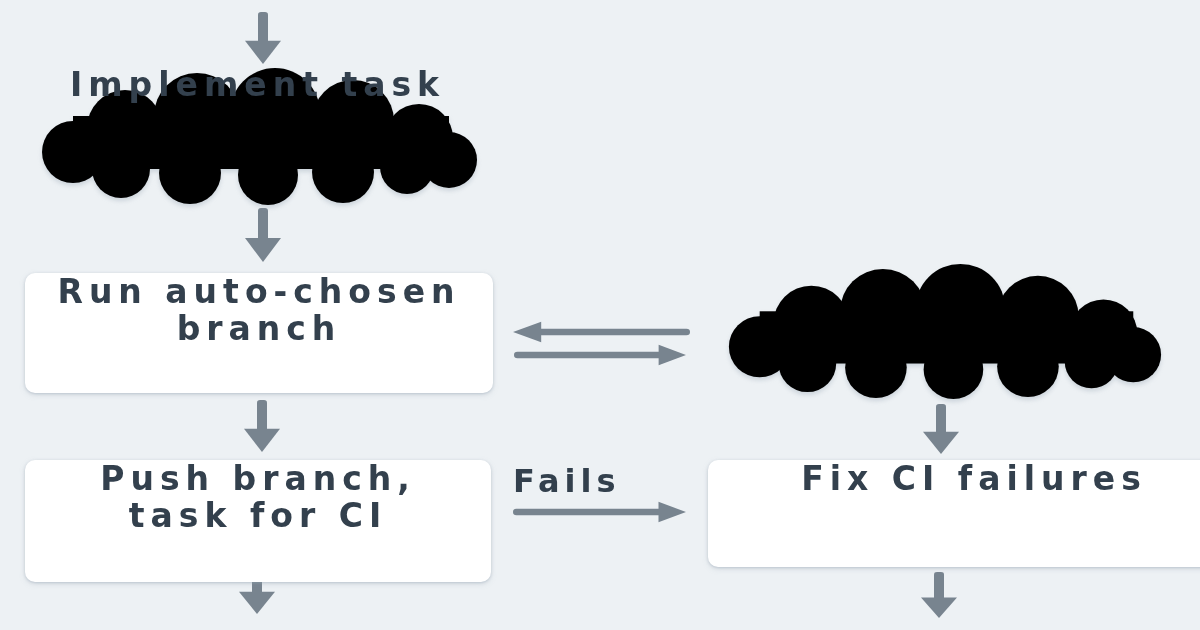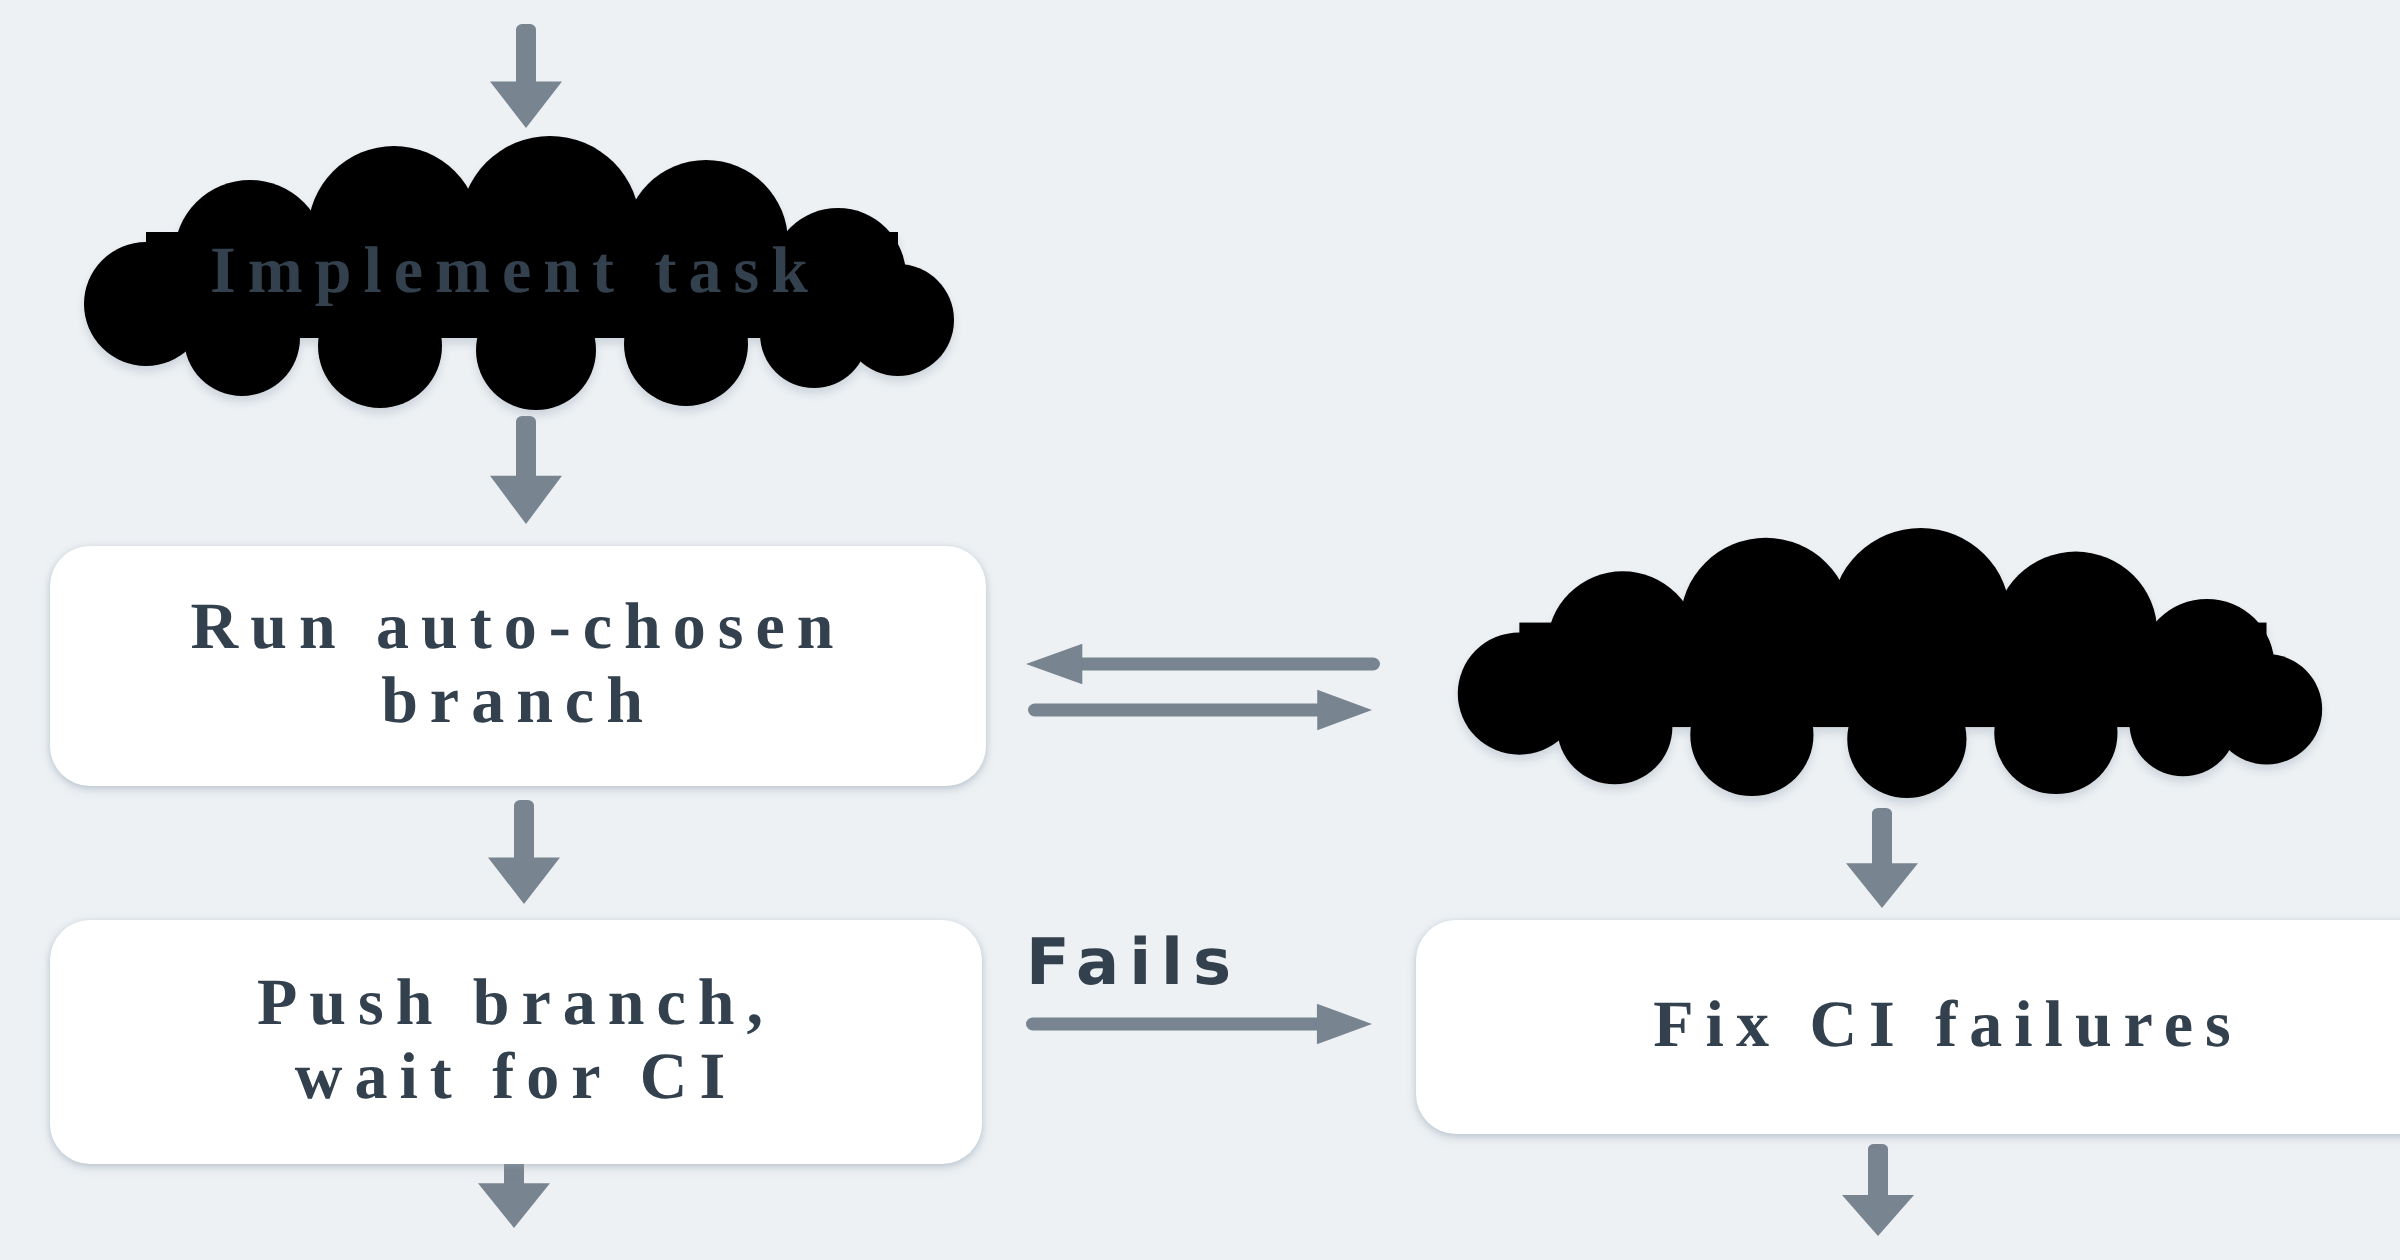--- a/index.html
+++ b/index.html
@@ -2,23 +2,23 @@
 <html style="--background: #edf1f4; --node-fill: #ffffff; --text-color: #33404d; --arrow-color: #78848f;"><head>
 <meta charset="utf-8">
 <title>Flowchart</title>
 <style>
   html,body{margin:0;padding:0;background:#dfe4e8;}
   .canvas{
     position:relative;width:1200px;height:630px;overflow:hidden;
     background:var(--background,#edf1f4);
     font-family:"DejaVu Sans",sans-serif;
   }
-  .node{position:absolute;display:flex;flex-direction:column;align-items:center;justify-content:center;font-family:Liberation Serif, serif;}
+  .node{position:absolute;display:flex;flex-direction:column;align-items:center;}
   .box{
-    background:var(--node-fill,#fff);border-radius:20px;
+    background:var(--node-fill,#fff);border-radius:10px;
     box-shadow:0 1px 3px rgba(141,157,172,.45),0 2px 6px rgba(141,157,172,.18);
   }
   .cloud{background:transparent;}
   .cloud-svg{position:absolute;left:0;top:0;width:100%;height:100%;
     filter:drop-shadow(0 3px 2px rgba(148,163,178,.35));}
   .label{
     position:relative;z-index:2;font-weight:bold;font-size:33px;letter-spacing:6px;
     color:var(--text-color,#33404d);text-align:center;line-height:37px;white-space:nowrap;
   }
   .arrow{position:absolute;display:block;}
@@ -113,20 +113,20 @@
   </div>
 
   <div class="node cloud" style="left:712px;top:262px;width:462px;height:138px">
     <svg class="cloud-svg" viewBox="0 0 465 140" preserveAspectRatio="none">
         <use href="#cloud-blob"></use>
       </svg>
   </div>
 
   <div class="node box" style="left:25px;top:460px;width:466px;height:122px">
     <span class="label">Push branch,</span>
-    <span class="label">wait for CI</span>
+    <span class="label">task for CI</span>
   </div>
 
   <div class="node box" style="left:708px;top:460px;width:532px;height:107px">
     <span class="label">Fix CI failures</span>
   </div>
 
 </div>
 
 </body></html>

